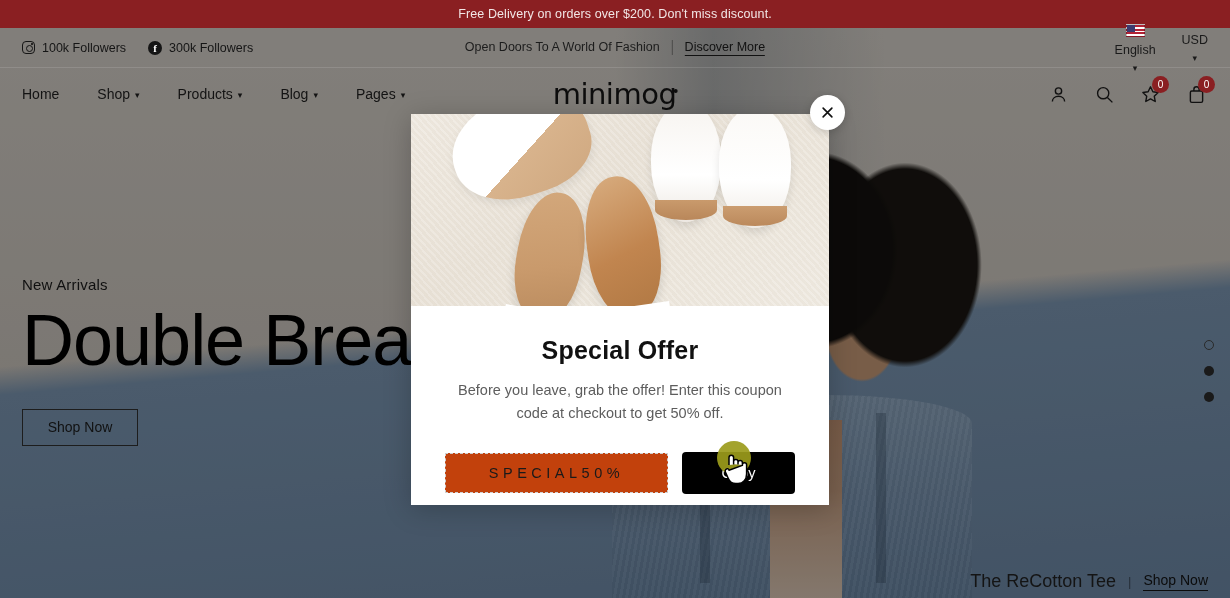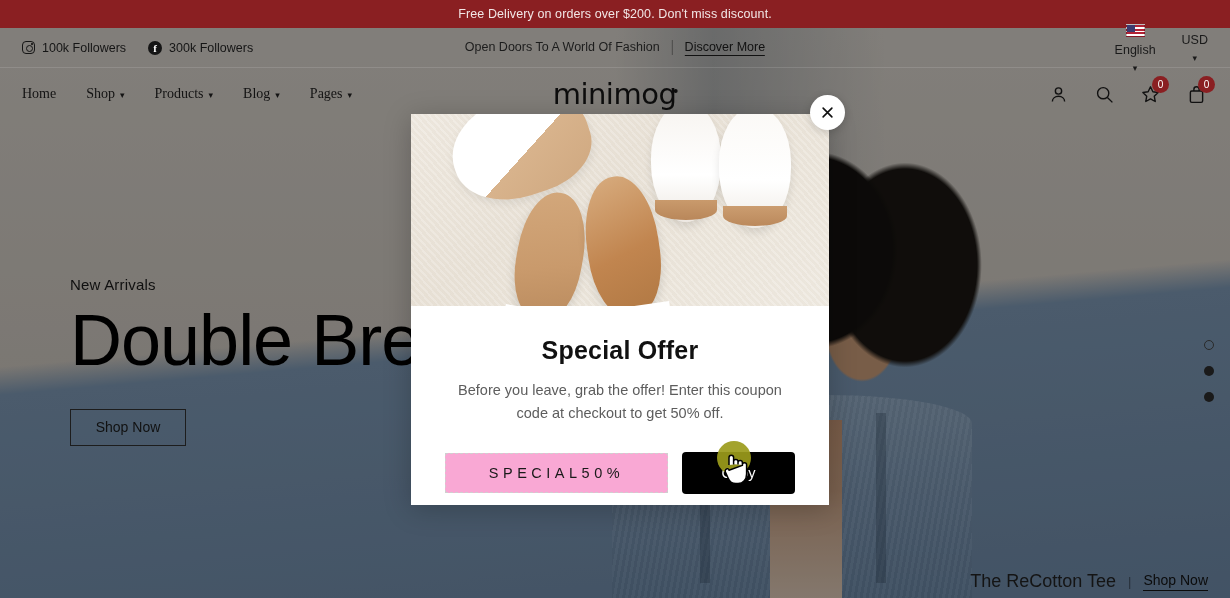--- a/index.html
+++ b/index.html
@@ -78,37 +78,37 @@
   .flag { width: 19px; height: 13px; position: relative; overflow: hidden; border: .5px solid rgba(0,0,0,.25);
           background: repeating-linear-gradient(180deg, #b22234 0 1.85px, #ffffff 1.85px 3.7px); }
   .flag:before { content:""; position:absolute; left:0; top:0; width: 8px; height: 7px; background: #3c3b6e; }
   .chev { font-size: 9px; line-height: 1; transform: translateY(1px); }
 
   
   .header {
     position: absolute; left:0; top: 68px; width: 100%; height: 52px;
     display:flex; align-items:center; padding: 0 22px; z-index: 6;
   }
-  .nav { display:flex; gap: 30px; font-family: Liberation Serif, serif; }
+  .nav { display:flex; gap: 38px; }
   .nav-item { display:flex; align-items:center; gap:5px; font-size: 14px; color: #131313; cursor:pointer; }
   .logo {
     position: absolute; left: 50%; transform: translateX(-50%);
     font-size: 29px; color: #0d0d0d; letter-spacing: -0.5px;
     font-family: "DejaVu Sans", sans-serif; font-weight: 500; position: absolute; line-height: 1;
   }
   .logo .dot { display:inline-block; width:4px; height:4px; border-radius:50%; background:#0d0d0d; vertical-align: super; margin-left: -3px; }
   .head-icons { margin-left:auto; display:flex; align-items:center; gap: 22px; }
   .hicon { position: relative; width: 24px; height: 24px; cursor: pointer; color:#111; display:flex; align-items:center; justify-content:center; }
   .badge {
     position:absolute; right: -7px; top: -6px; min-width: 17px; height: 17px; border-radius: 50%;
     background: #8a1f22; color: #fff; font-size: 10px; display:flex; align-items:center; justify-content:center;
   }
 
   
-  .hero-copy { position: absolute; left: 22px; top: 276px; z-index: 3; margin-left: 48px; }
+  .hero-copy { position: absolute; left: 22px; top: 276px; z-index: 3; }
   .eyebrow { font-size: 15px; color: #101010; letter-spacing: .2px; }
   .hero-title { font-size: 72px; line-height: 1.05; color: #000; margin-top: 10px; white-space: nowrap; font-weight: 400; letter-spacing: -1px; }
   .shop-now-btn {
     margin-top: 30px; width: 116px; height: 37px; border: 1px solid #1d1d1d; background: transparent;
     font-size: 14px; color: #111; cursor: pointer; font-family: "Liberation Sans", sans-serif;
   }
 
   .dots { position:absolute; right: 16px; top: 340px; display:flex; flex-direction:column; gap: 16px; align-items:center; z-index: 4; }
   .dot-n { width: 10px; height: 10px; border-radius: 50%; background: #1a1a1a; cursor:pointer; }
   .dot-n.active { background: transparent; border: 1.4px solid #2a2a2a; }
@@ -148,21 +148,21 @@
          background:#fff; border-radius: 0 0 46% 46%; }
   .carpet-tex { position:absolute; inset:0; background:
       repeating-linear-gradient(48deg, rgba(255,255,255,.28) 0 2px, rgba(205,195,180,.14) 2px 5px); opacity:.55; }
 
   .modal-body { padding: 30px 36px 0; text-align: center; }
   .modal-title { font-size: 25px; color: #111; font-weight: 700; letter-spacing: .2px; }
   .modal-desc { margin-top: 14px; font-size: 14.5px; line-height: 1.62; color: #5d5d5d; }
 
   .modal-actions { display:flex; gap: 14px; justify-content:center; align-items:center; margin-top: 26px; padding: 0 34px; }
   .coupon {
-    flex: 1; height: 40px; border: 1.5px dashed #cfcfcf; background: #f9a8d4; color: #1a1a1a;
+    flex: 1; height: 40px; border: 1.5px dashed #cfcfcf; background: #c2410c; color: #1a1a1a;
     font-size: 14.5px; letter-spacing: 4.5px; display:flex; align-items:center; justify-content:center; font-weight: 500;
   }
   .copy-btn {
     width: 113px; height: 42px; background: #000; color: #fff; border: none; border-radius: 4px;
     font-size: 14.5px; cursor: pointer; position: relative; font-family: "Liberation Sans", sans-serif;
   }
   .close-btn {
     position: absolute; left: 810px; top: 95px; width: 35px; height: 35px; border-radius: 50%;
     background: #fff; z-index: 30; display:flex; align-items:center; justify-content:center;
     cursor:pointer; box-shadow: 0 2px 8px rgba(0,0,0,.18); border: none;

